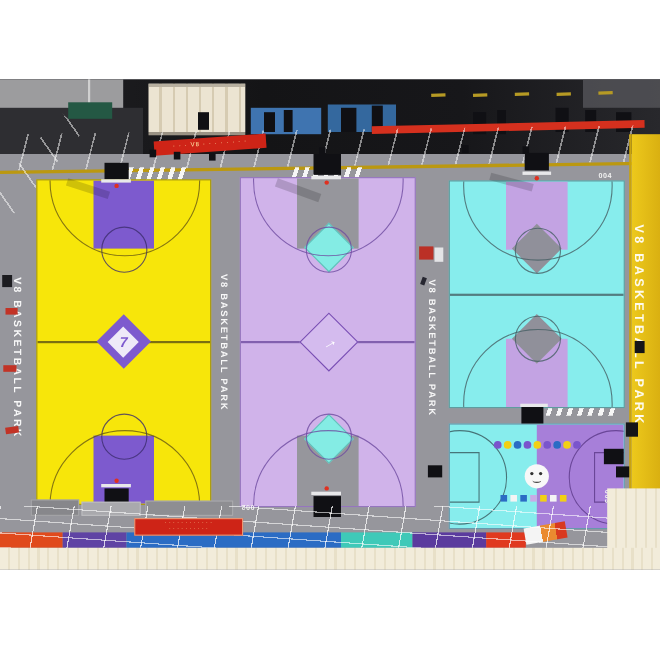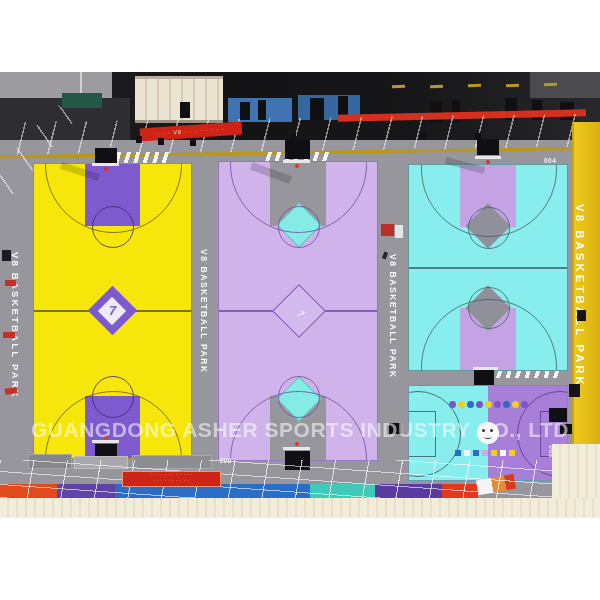--- a/index.html
+++ b/index.html
@@ -219,16 +219,15 @@
   <div class="abs" style="left:477px;top:405px;width:38px;height:15px;transform:rotate(-10deg);background:linear-gradient(90deg,#f4f4f4 0 40%,#ea8a30 40% 75%,#d8391f 75% 100%);"></div>
   <div class="abs fence" style="left:0;top:388px;width:588px;height:38px;"></div>
   <div class="abs banner-red" style="left:122px;top:399px;width:97px;height:14px;border:1px solid rgba(255,230,180,.6);font-size:4.5px;line-height:6px;letter-spacing:.5px;">
     <div>· · · · · · · · · · · ·</div>
     <div>· · · · · · · · · ·</div>
   </div>
 
   <div class="abs cream" style="left:552px;top:372px;width:48px;height:56px;"></div>
   <div class="abs cream" style="left:0;top:426px;width:600px;height:20px;"></div>
 
-  <div class="abs watermark">GUANGDONG ASHER SPORTS INDUSTRY CO., LTD</div>
 
 </div>
 </div>
 
 </body></html>

